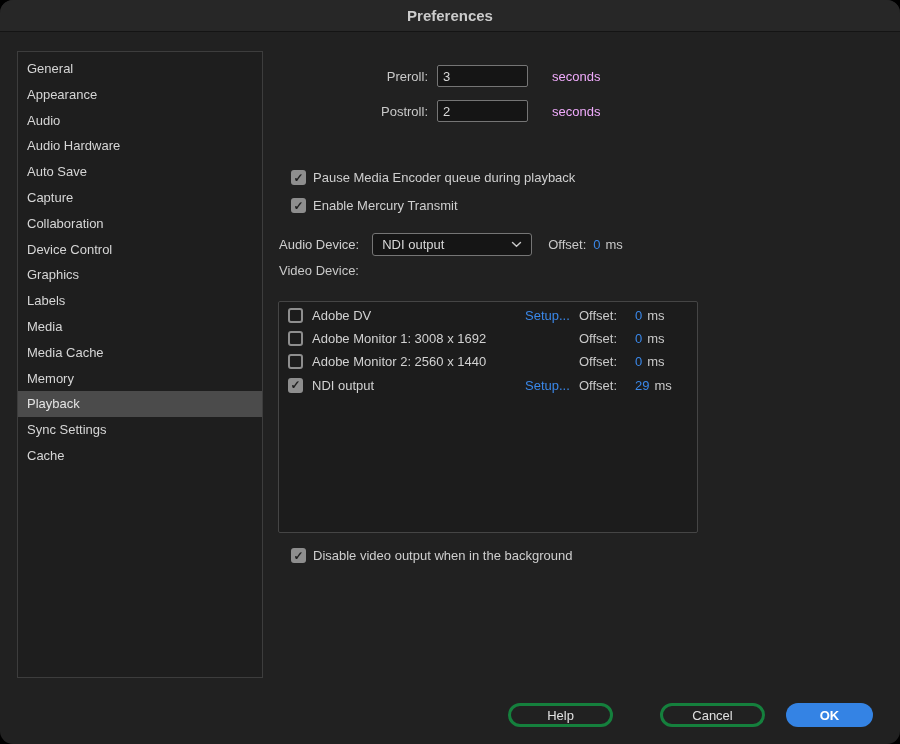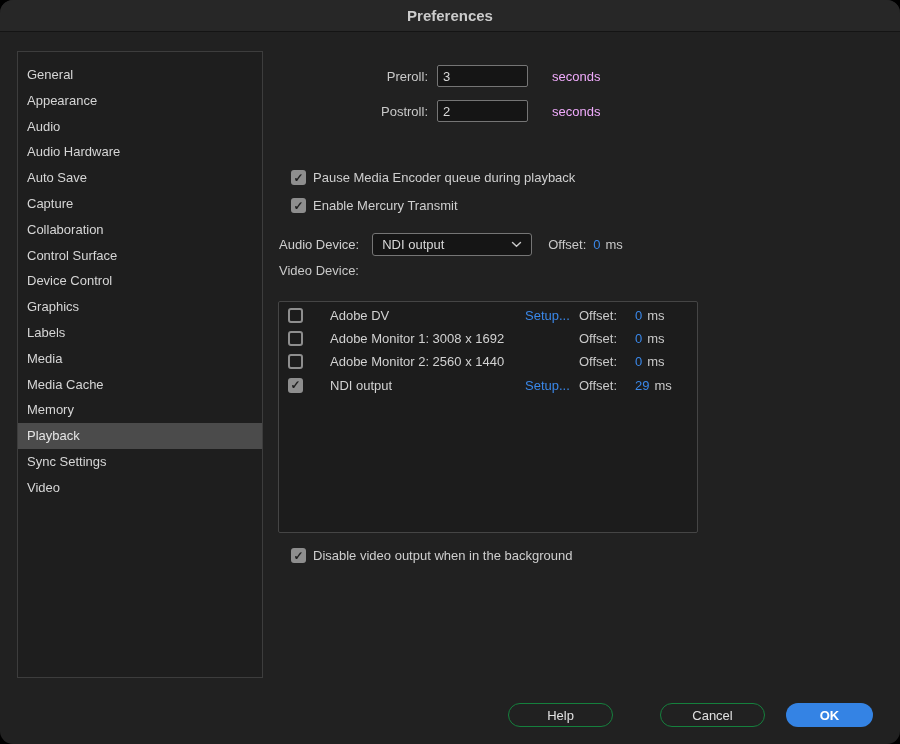--- a/index.html
+++ b/index.html
@@ -22,21 +22,21 @@
   .title {
     line-height:32px; text-align:center;
     font-weight:bold; font-size:15px; color:#cbcbcb;
   }
 
   
   .sidebar {
     position:absolute; left:17px; top:51px; width:246px; height:627px;
     background:var(--sidebar-bg, #1e1e1e);
     border:1px solid #3d3d3d;
-    padding-top:10px;
+    padding-top:4px;
   }
   .side-item {
     height:25.8px; line-height:25.8px; padding-left:9px;
     font-size:13px; color:#d6d6d6; cursor:default;
     white-space:nowrap; overflow:hidden;
   }
   .side-item.selected { background:var(--selected-bg, #4b4b4b); color:#e4e4e4; }
 
   
   .num-row { position:absolute; left:279px; display:flex; align-items:center; height:24px; }
@@ -81,34 +81,34 @@
 
   
   .vpanel {
     position:absolute; left:278px; top:301px; width:420px; height:232px;
     background:var(--panel-bg, #1c1c1c);
     border:1px solid #454545; border-radius:2px;
     padding-top:2px;
   }
   .vrow { position:relative; height:23.2px; }
   .vrow .checkbox { position:absolute; left:9px; top:4px; }
-  .v-name  { position:absolute; left:33px;  line-height:23.2px; color:#d2d2d2; white-space:nowrap;margin-left:18px; }
+  .v-name  { position:absolute; left:33px;  line-height:23.2px; color:#d2d2d2; white-space:nowrap; }
   .v-setup { position:absolute; left:246px; line-height:23.2px; color:var(--accent, #3a87e8); cursor:pointer; }
   .v-offlabel { position:absolute; left:300px; line-height:23.2px; color:#c9c9c9; }
   .v-offgroup { position:absolute; left:356px; line-height:23.2px; display:flex; gap:5px; }
   .v-offval  { color:var(--accent, #3a87e8); }
   .v-offunit { color:#c9c9c9; }
 
   
   .btn {
     position:absolute; top:703px; height:24px; border-radius:12px;
     display:flex; align-items:center; justify-content:center;
     font-size:13px; cursor:default;
   }
-  .btn.ghost { border:1px solid #15803d; color:#e0e0e0; background:transparent; }
+  .btn.ghost { border:3px solid #15803d; color:#e0e0e0; background:transparent; }
   #help-btn   { left:508px; width:105px; }
   #cancel-btn { left:660px; width:105px; }
   #ok-btn     { left:786px; width:87px; background:var(--ok-bg, #3483e4); color:#ffffff; font-weight:bold; }
 </style>
 </head>
 <body>
 
 <div class="window" style="--accent: #3a87e8; --ok-bg: #3483e4; --selected-bg: #4b4b4b; --dialog-bg: #212121; --titlebar-bg: #272727; --sidebar-bg: #1e1e1e; --panel-bg: #1c1c1c; --input-bg: #151515; --cb-gray: #8e8e8e;">
 
   <div class="titlebar">
@@ -116,30 +116,29 @@
   </div>
 
   <div class="sidebar" id="sidebar">
       <div class="side-item">General</div>
       <div class="side-item">Appearance</div>
       <div class="side-item">Audio</div>
       <div class="side-item">Audio Hardware</div>
       <div class="side-item">Auto Save</div>
       <div class="side-item">Capture</div>
       <div class="side-item">Collaboration</div>
-      <div class="side-item">Control Surface</div>
       <div class="side-item">Device Control</div>
       <div class="side-item">Graphics</div>
       <div class="side-item">Labels</div>
       <div class="side-item">Media</div>
       <div class="side-item">Media Cache</div>
       <div class="side-item">Memory</div>
       <div class="side-item selected">Playback</div>
       <div class="side-item">Sync Settings</div>
-      <div class="side-item">Video</div>
+      <div class="side-item">Cache</div>
     </div>
 
   <div class="num-row" style="top:64px">
     <span class="field-label">Preroll:</span>
     <input class="num" value="3" style="">
     <span class="unit">seconds</span>
   </div>
 
   <div class="num-row" style="top:99px">
     <span class="field-label">Postroll:</span>

